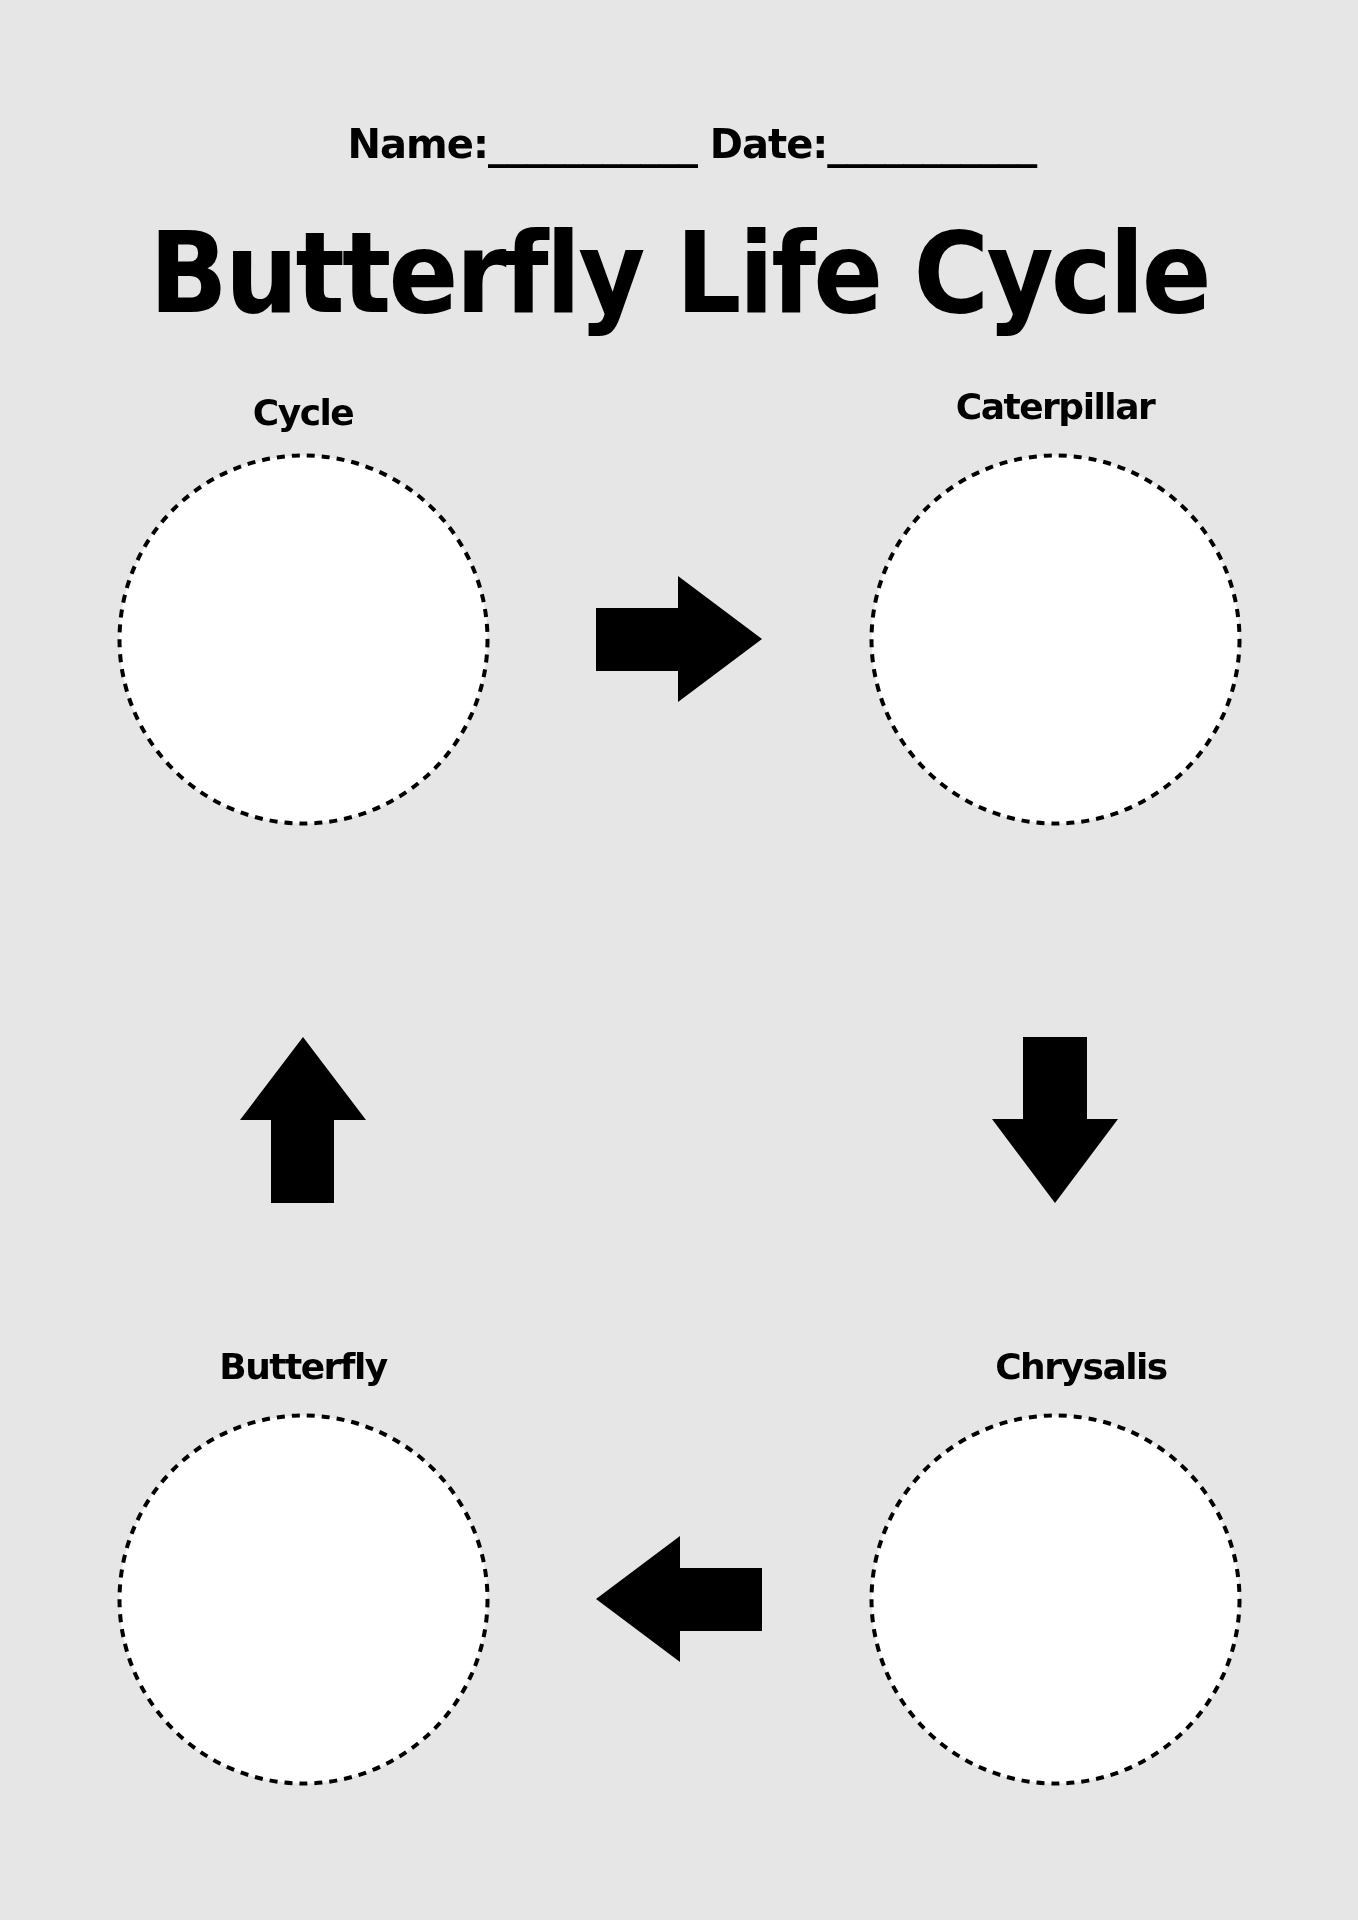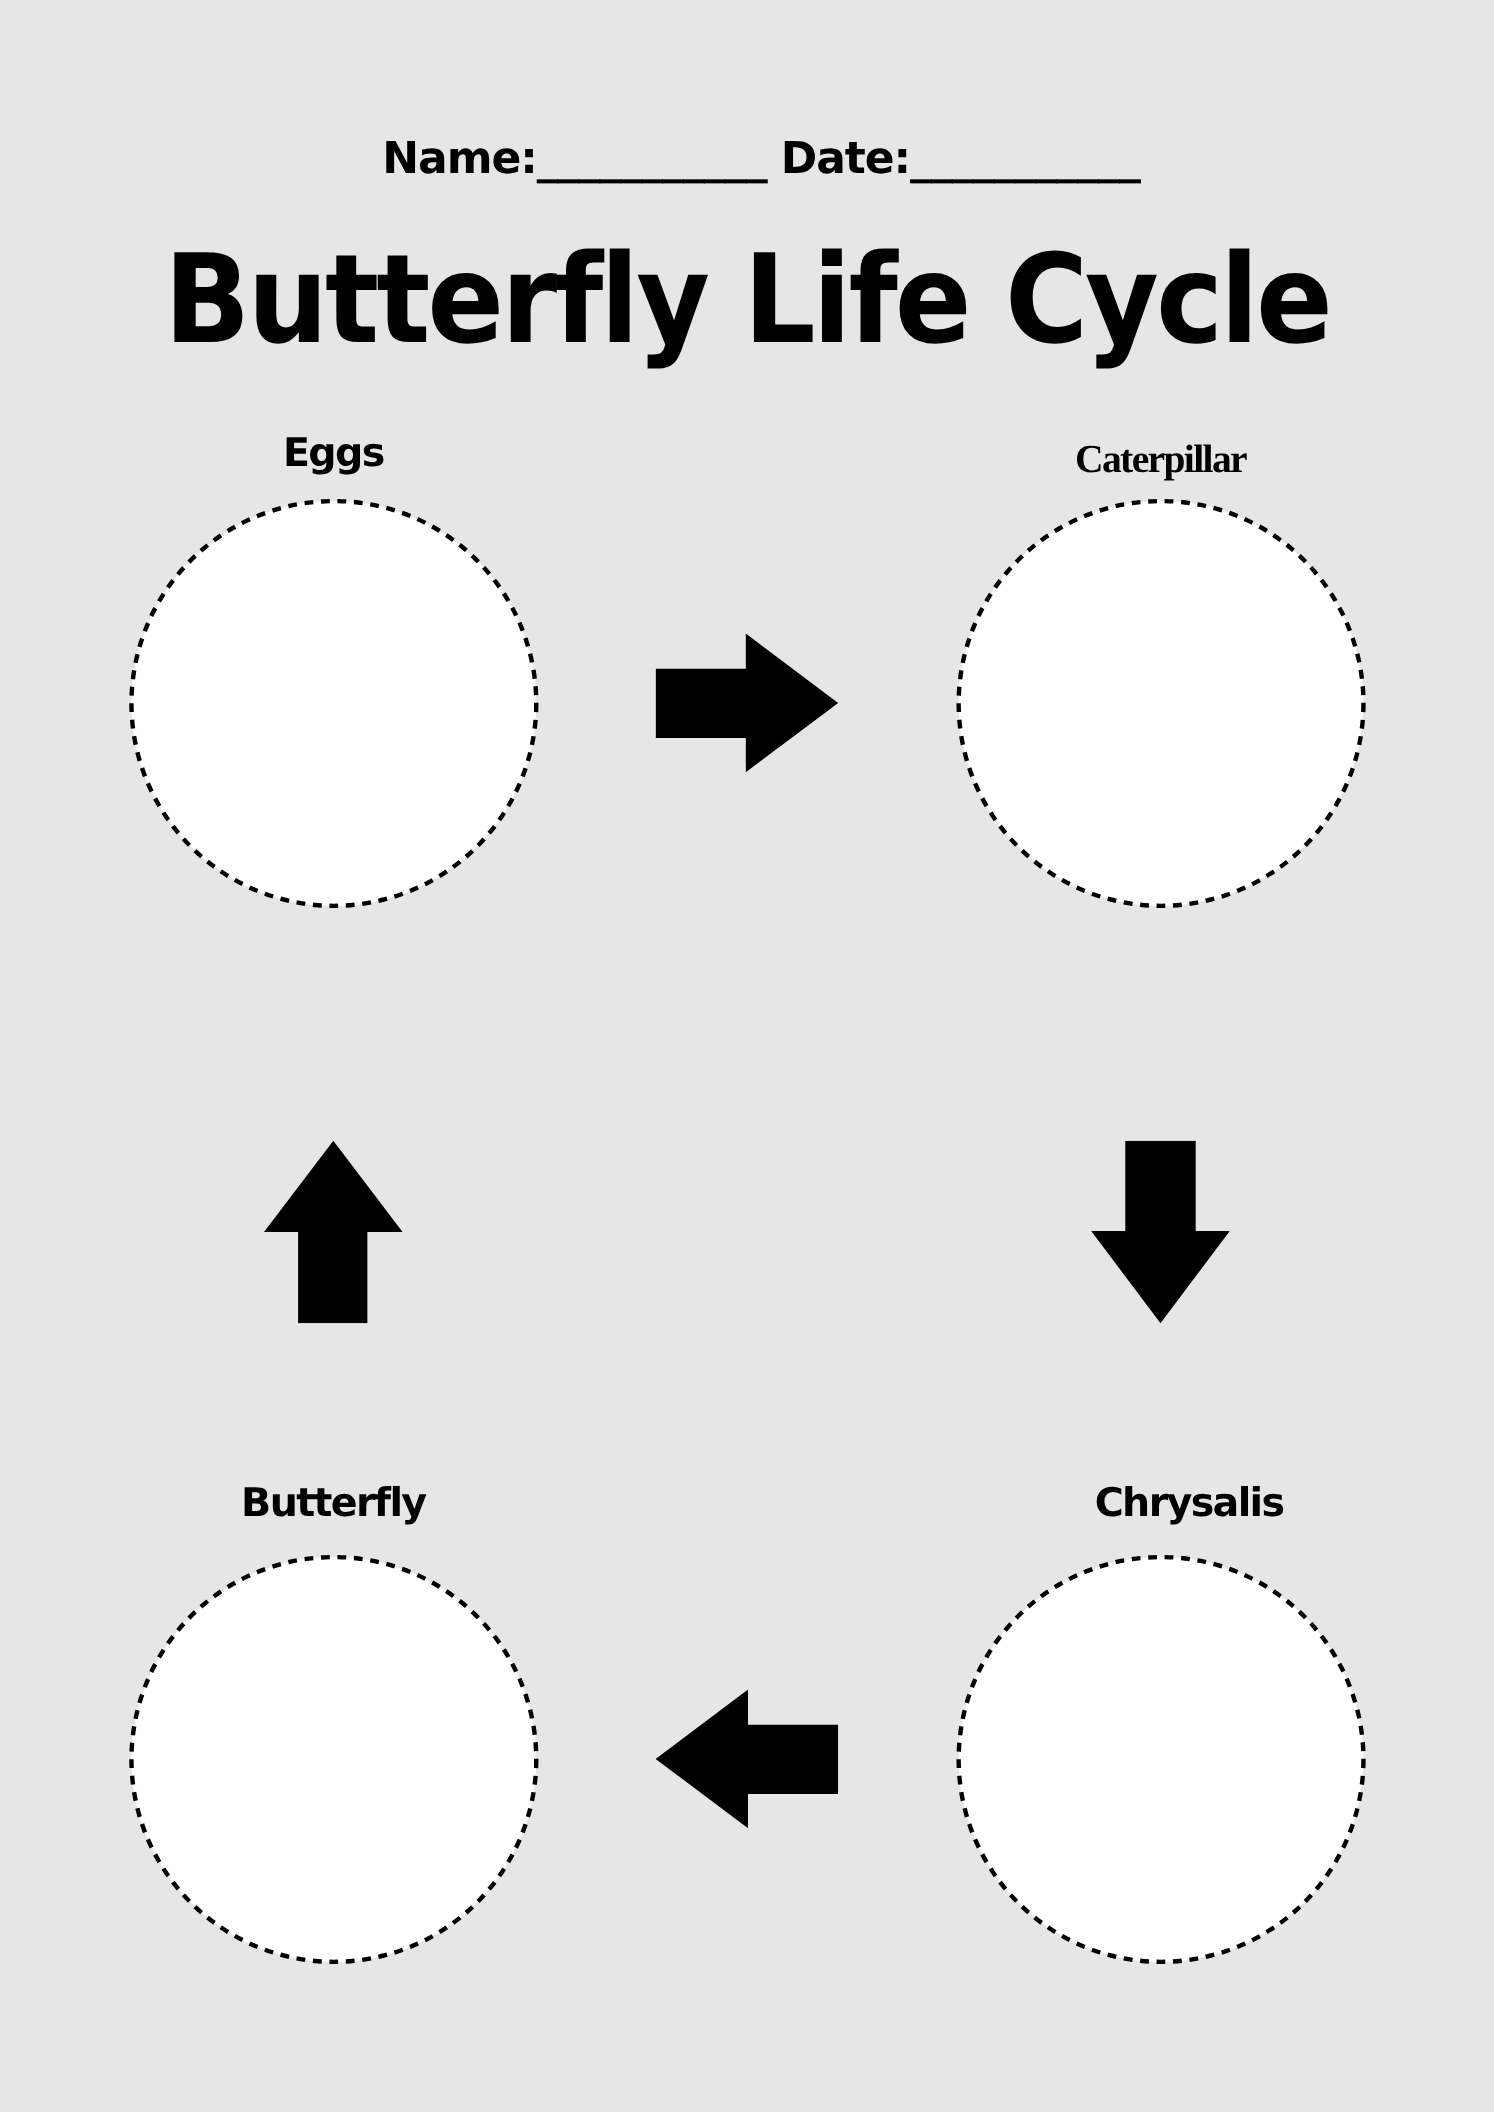--- a/index.html
+++ b/index.html
@@ -75,28 +75,28 @@
   </style>
 </head>
 <body>
 
 <div class="header-line">
   <span>Name</span><span>:</span><span>___________</span> <span>Date</span><span>:</span><span>___________</span>
 </div>
 
 <div class="title">Butterfly Life Cycle</div>
 
-<div class="stage-label" style="left:103px; top:391px;">Eggs</div>
+<div class="stage-label" style="left:103px; top:391px;">Cycle</div>
 <div class="circle" style="left:117px; top:453px;">
   <svg viewBox="0 0 373 373">
     <circle cx="186.5" cy="186.5" r="184" fill="#ffffff" stroke="#000000" stroke-width="4" stroke-dasharray="8 7"></circle>
   </svg>
 </div>
 
-<div class="stage-label" style="left:855px; top:395px;font-family:Liberation Serif, serif;">Caterpillar</div>
+<div class="stage-label" style="left:855px; top:385px;">Caterpillar</div>
 <div class="circle" style="left:869px; top:453px;">
   <svg viewBox="0 0 373 373">
     <circle cx="186.5" cy="186.5" r="184" fill="#ffffff" stroke="#000000" stroke-width="4" stroke-dasharray="8 7"></circle>
   </svg>
 </div>
 
 <div class="stage-label" style="left:881px; top:1345px;">Chrysalis</div>
 <div class="circle" style="left:869px; top:1413px;">
   <svg viewBox="0 0 373 373">
     <circle cx="186.5" cy="186.5" r="184" fill="#ffffff" stroke="#000000" stroke-width="4" stroke-dasharray="8 7"></circle>

